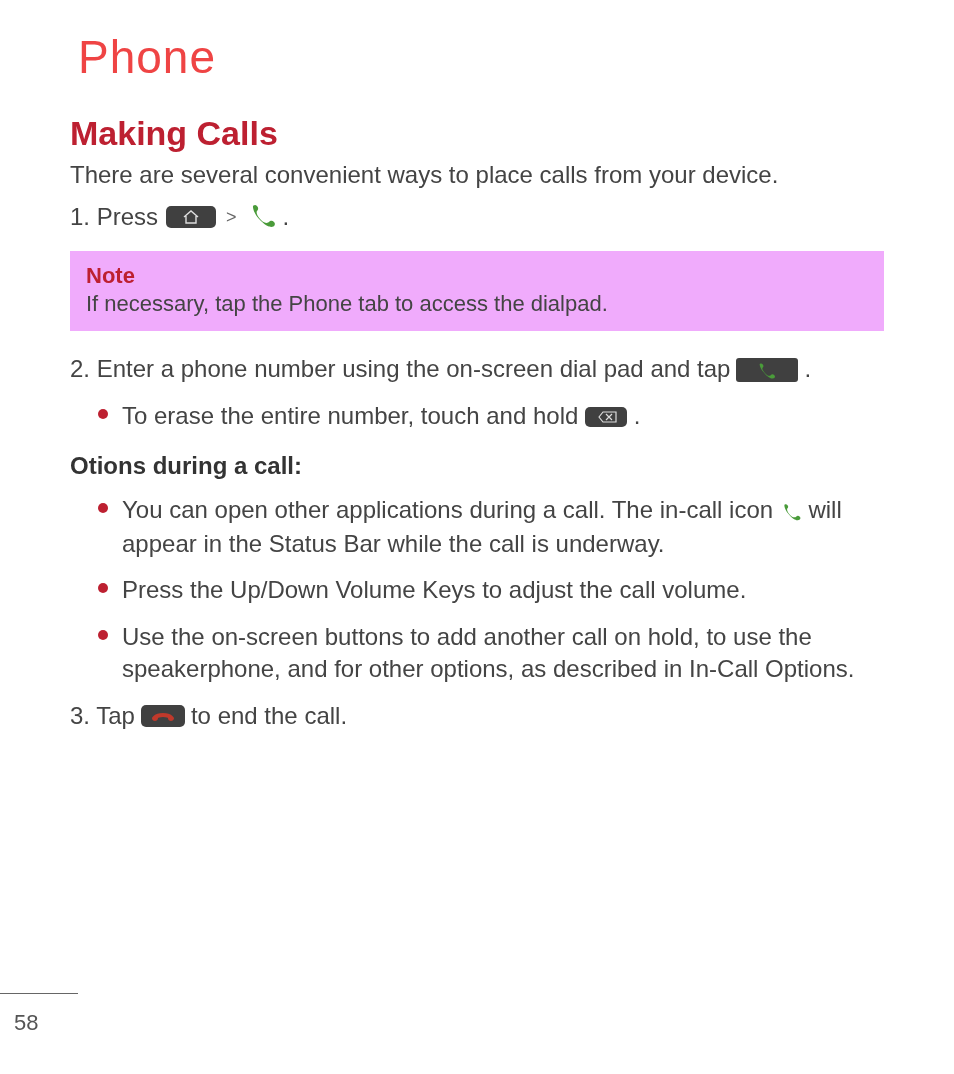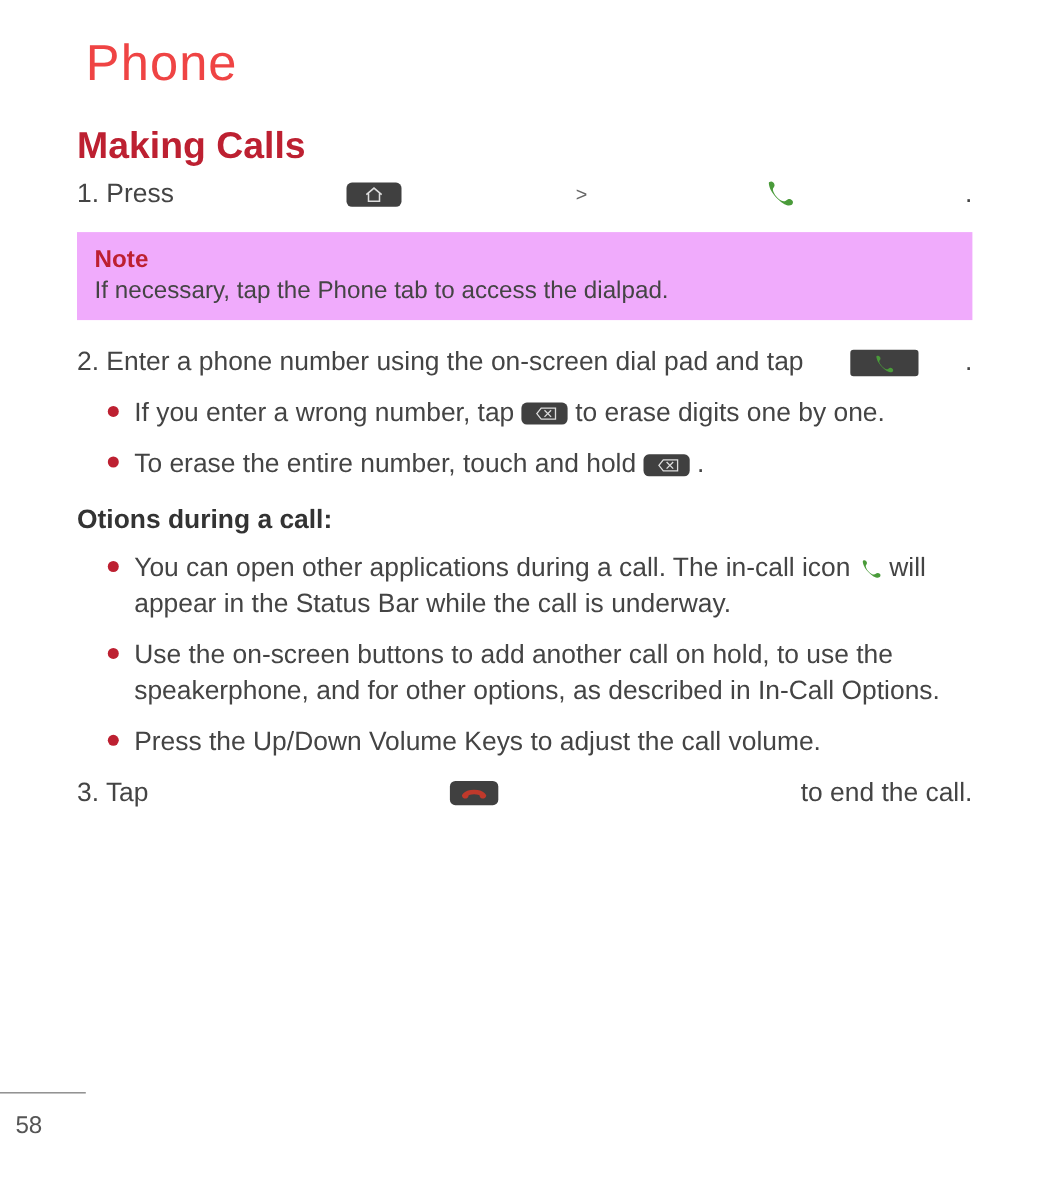--- a/index.html
+++ b/index.html
@@ -39,21 +39,20 @@
   }
   .line {
     font-size: 24px;
     color: #444;
     margin: 8px 0;
     line-height: 1.35;
     display: flex;
     flex-wrap: wrap;
     align-items: center;
     gap: 6px;
-    justify-content: space-between;
   }
   .num {
     margin-right: 2px;
   }
   .notebox {
     background: #f0abfc;
     padding: 12px 16px 14px 16px;
     margin: 18px 0 22px 0;
   }
   .note-label {
@@ -142,20 +141,21 @@
   }
   .li-content .chip, .li-content svg { vertical-align: middle; }
 </style>
 </head>
 <body>
 
 <div class="page">
   <div class="title">Phone</div>
 
   <div class="h2">Making Calls</div>
+  <div class="intro">There are several convenient ways to place calls from your device.</div>
 
   <div class="line">
     <span class="num">1. Press</span>
     <span class="chip chip-dark">
       <svg class="ico" width="18" height="14" viewBox="0 0 18 14">
         <path d="M2 7 L9 1 L16 7 M4 6 V13 H14 V6" stroke="#ddd" stroke-width="1.4" fill="none"></path>
       </svg>
     </span>
     <span class="sep">&gt;</span>
     <span>
@@ -175,32 +175,20 @@
     <span>2. Enter a phone number using the on-screen dial pad and tap</span>
     <span class="chip chip-wide">
       <svg class="ico" width="22" height="18" viewBox="0 0 30 24">
         <path d="M5 4 C5 4 7 2 9 4 C11 6 10 8 9 9 C8 10 9 13 13 17 C17 21 19 20 20 19 C21 18 23 17 25 19 C27 21 25 23 25 23 C25 23 21 26 13 18 C5 10 5 4 5 4 Z" fill="#4a9b3a"></path>
       </svg>
     </span>
     <span>.</span>
   </div>
 
   <ul class="bullet-list">
-    <li>
-      <span class="li-content">
-        <span>If you enter a wrong number, tap</span>
-        <span class="chip chip-dark" style="width:34px;height:20px;">
-          <svg class="ico" width="26" height="14" viewBox="0 0 26 14">
-            <path d="M6 7 L10 2 H23 V12 H10 Z" fill="none" stroke="#ddd" stroke-width="1.2"></path>
-            <path d="M13 4 L19 10 M19 4 L13 10" stroke="#ddd" stroke-width="1.2"></path>
-          </svg>
-        </span>
-        <span>to erase digits one by one.</span>
-      </span>
-    </li>
     <li>
       <span class="li-content">
         <span>To erase the entire number, touch and hold</span>
         <span class="chip chip-dark" style="width:34px;height:20px;">
           <svg class="ico" width="26" height="14" viewBox="0 0 26 14">
             <path d="M6 7 L10 2 H23 V12 H10 Z" fill="none" stroke="#ddd" stroke-width="1.2"></path>
             <path d="M13 4 L19 10 M19 4 L13 10" stroke="#ddd" stroke-width="1.2"></path>
           </svg>
         </span>
         <span>.</span>
@@ -216,24 +204,24 @@
         <span>You can open other applications during a call. The in-call icon</span>
         <span style="display:inline-block;vertical-align:middle;">
           <svg class="ico" width="22" height="22" viewBox="0 0 30 30" style="display:inline;">
             <path d="M6 4 C6 4 8 2 10 4 C12 6 11 8 10 9 C9 10 10 14 14 18 C18 22 21 21 22 20 C23 19 25 18 27 20 C29 22 27 24 27 24 C27 24 23 28 14 19 C5 10 6 4 6 4 Z" fill="#4a9b3a"></path>
           </svg>
         </span>
         <span>will appear in the Status Bar while the call is underway.</span>
       </span>
     </li>
     <li>
+      <span>Press the Up/Down Volume Keys to adjust the call volume.</span>
+    </li>
+    <li>
       <span>Use the on-screen buttons to add another call on hold, to use the speakerphone, and for other options, as described in In-Call Options.</span>
-    </li>
-    <li>
-      <span>Press the Up/Down Volume Keys to adjust the call volume.</span>
     </li>
   </ul>
 
   <div class="line">
     <span>3. Tap</span>
     <span class="chip chip-dark" style="width:36px;height:22px;">
       <svg class="ico" width="28" height="16" viewBox="0 0 28 16">
         <path d="M3 10 C3 10 5 5 14 5 C23 5 25 10 25 10 C25 10 25 13 22 13 C19 13 19 10 19 10 C19 10 17 9 14 9 C11 9 9 10 9 10 C9 10 9 13 6 13 C3 13 3 10 3 10 Z" fill="#c0392b"></path>
       </svg>
     </span>

